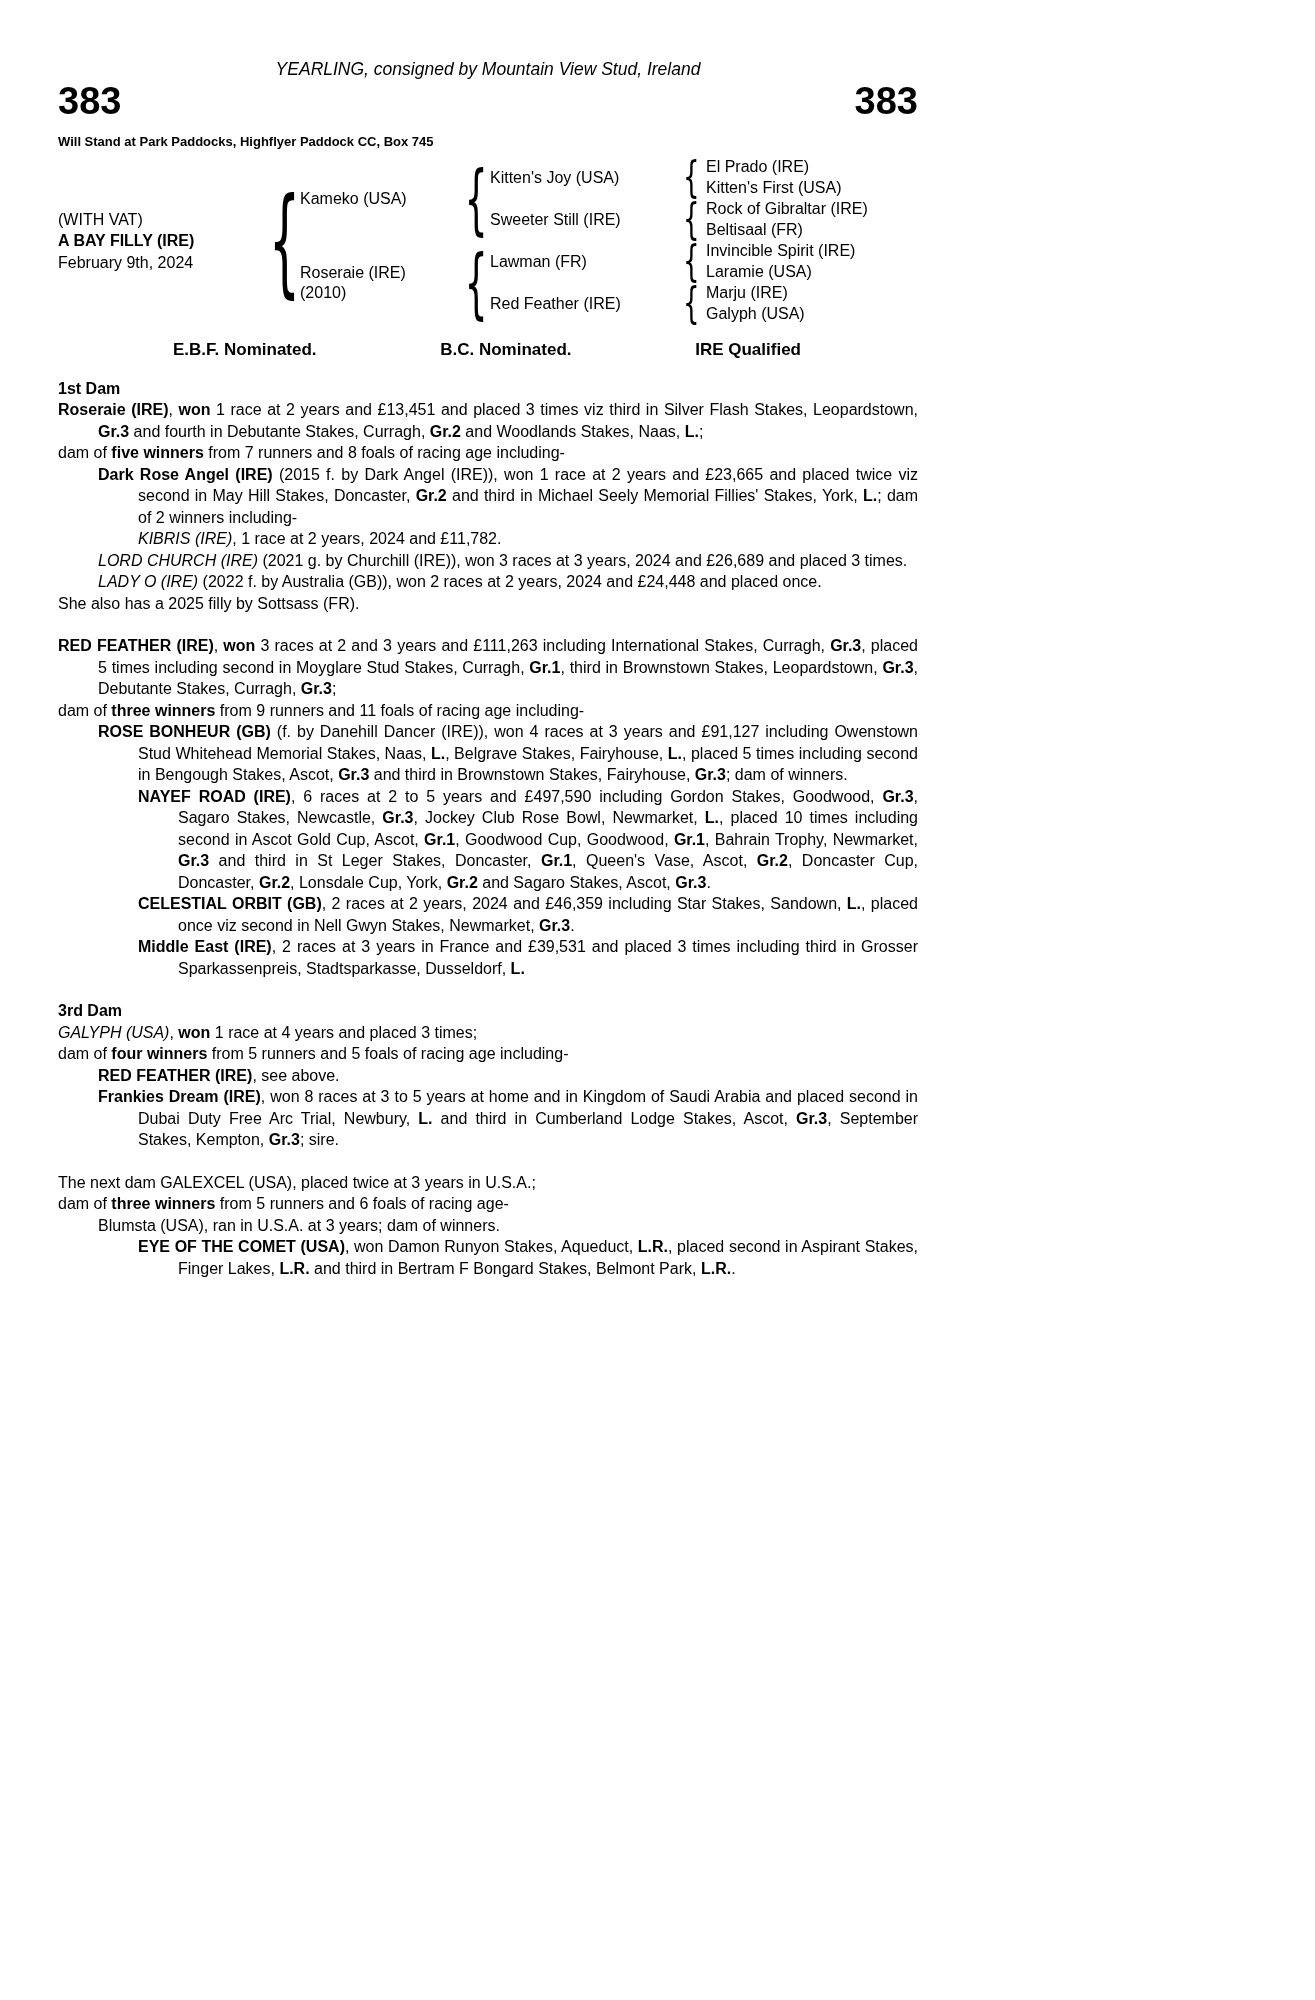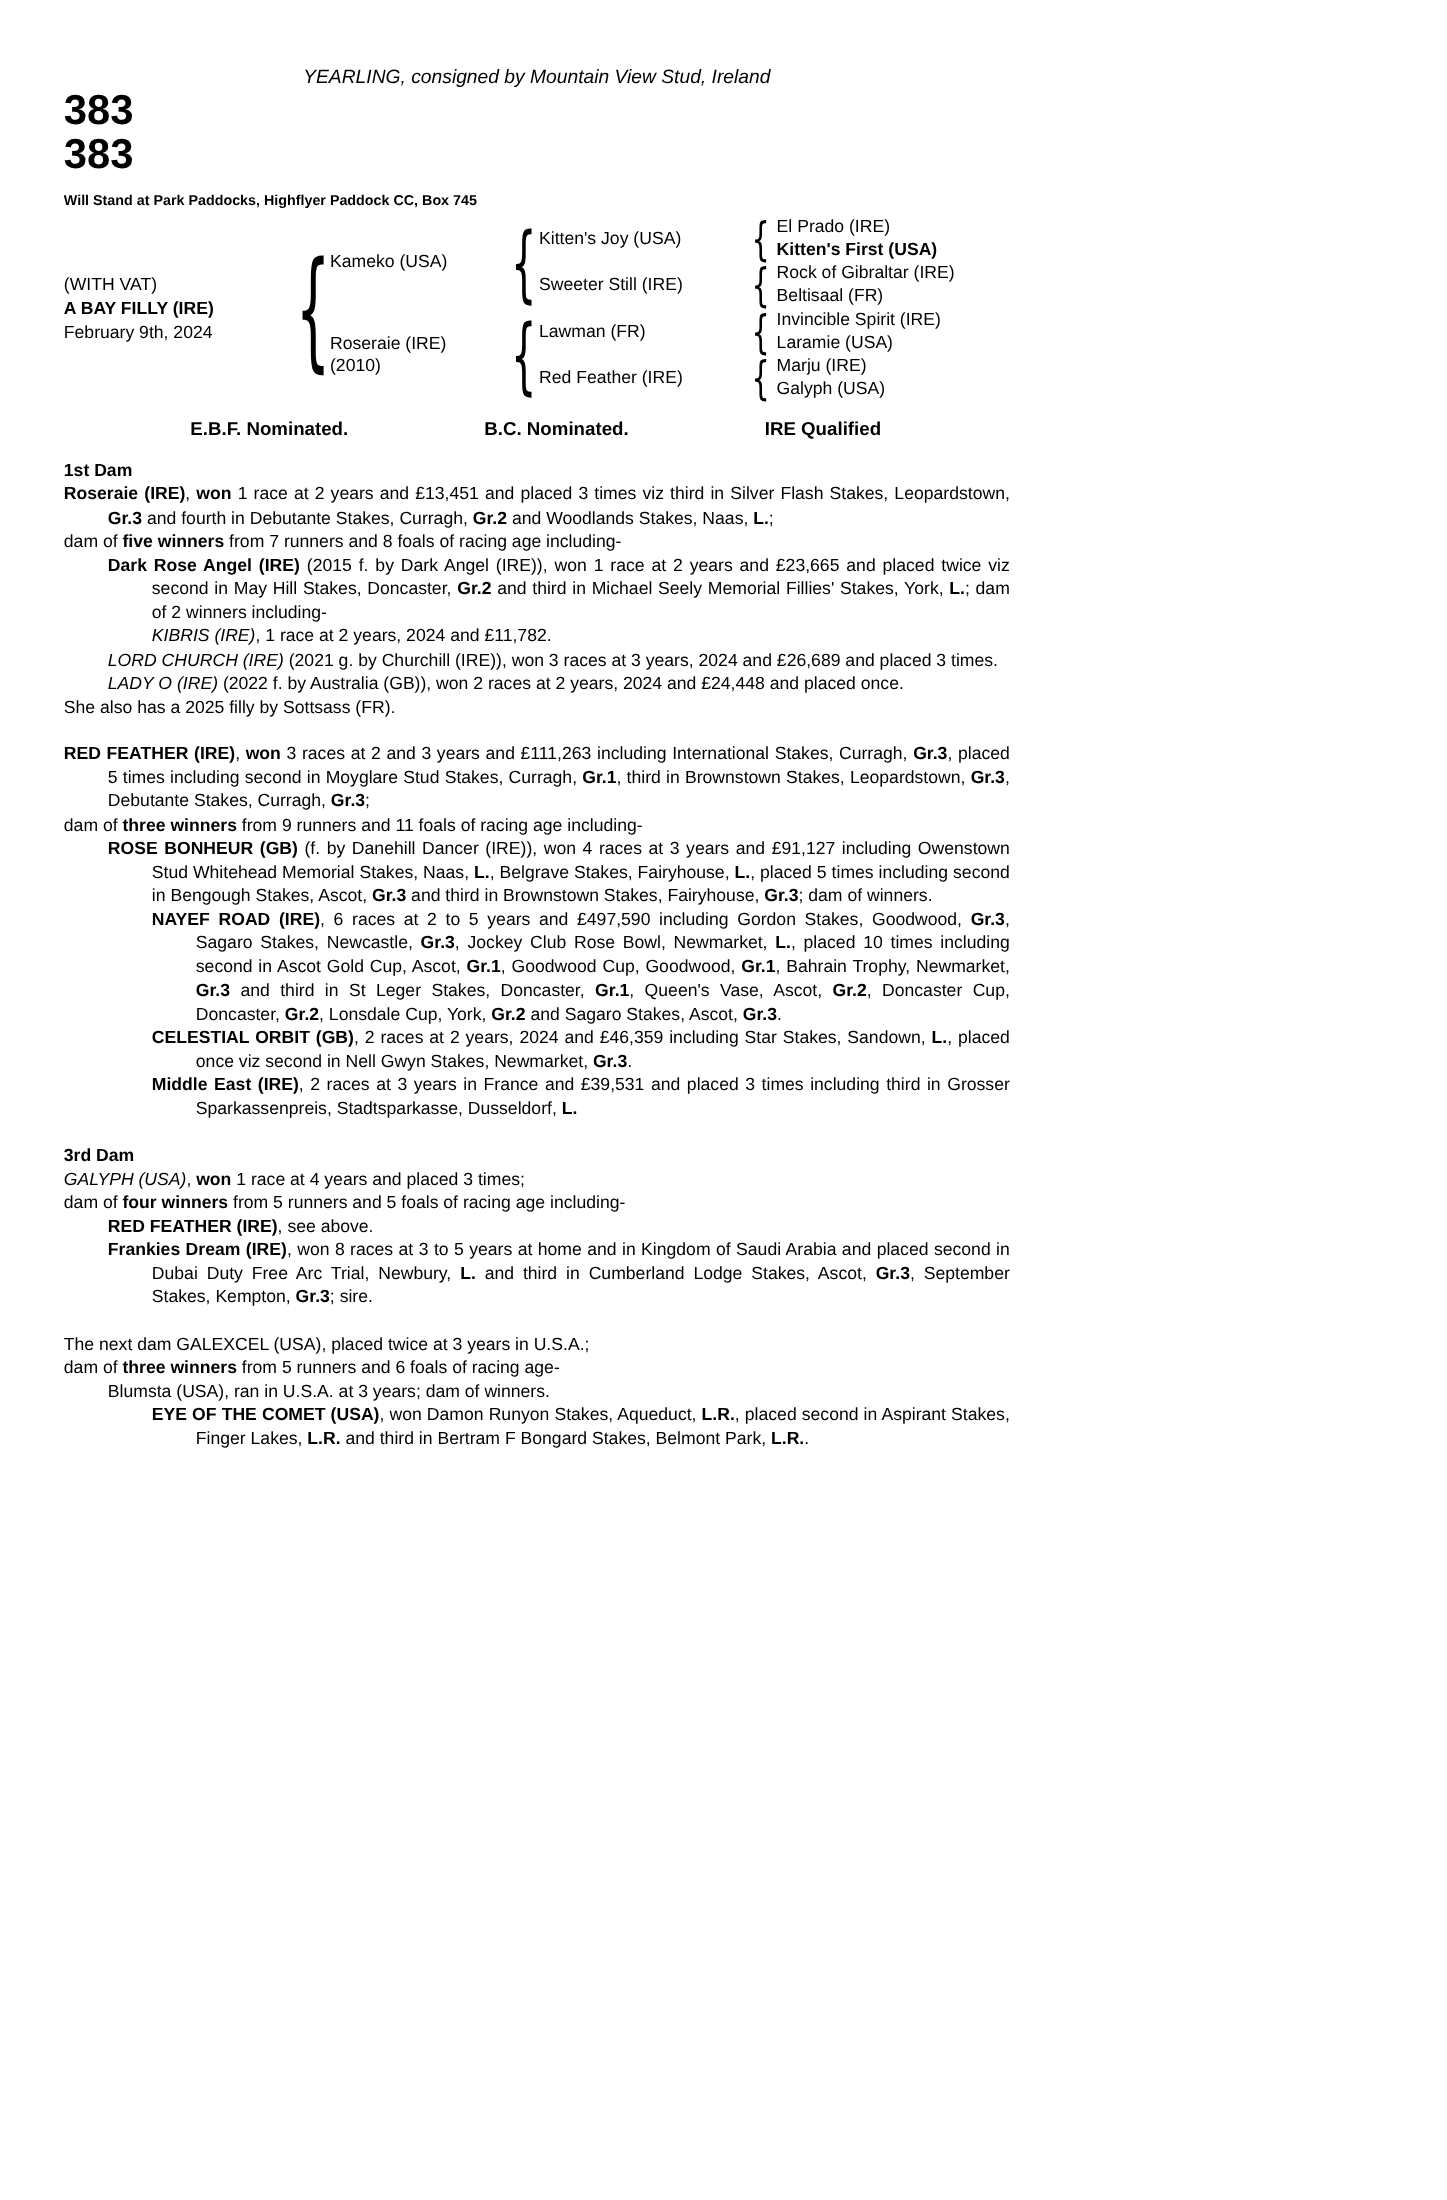--- a/index.html
+++ b/index.html
@@ -24,21 +24,20 @@
     font-size: 17.5px;
     line-height: 22px;
   }
   .lot-row {
     display: flex;
     justify-content: space-between;
     font-size: 38px;
     font-weight: bold;
     line-height: 1.05;
     margin-top: 2px;
-    flex-direction: column;
   }
   .stand-line {
     font-weight: bold;
     font-size: 13px;
     margin-top: 9px;
     line-height: 22px;
   }
 
   
   .pedigree {
@@ -122,21 +121,21 @@
       </div>
       <div class="brace brace-4" style="grid-column:4; grid-row:5/9;">
           <span>{</span>
         </div>
 
       <div class="ped-cell" style="grid-column:5; grid-row:1/3;">Kitten's Joy (USA)</div>
       <div class="brace brace-2" style="grid-column:6; grid-row:1/3;">
           <span>{</span>
         </div>
       <div class="ped-cell" style="grid-column:7; grid-row:1;">El Prado (IRE)</div>
-      <div class="ped-cell" style="grid-column:7; grid-row:2;font-weight:bold;">Kitten's First (USA)</div>
+      <div class="ped-cell" style="grid-column:7; grid-row:2;">Kitten's First (USA)</div>
 
       <div class="ped-cell" style="grid-column:5; grid-row:3/5;">Sweeter Still (IRE)</div>
       <div class="brace brace-2" style="grid-column:6; grid-row:3/5;">
           <span>{</span>
         </div>
       <div class="ped-cell" style="grid-column:7; grid-row:3;">Rock of Gibraltar (IRE)</div>
       <div class="ped-cell" style="grid-column:7; grid-row:4;">Beltisaal (FR)</div>
 
       <div class="ped-cell" style="grid-column:5; grid-row:5/7;">Lawman (FR)</div>
       <div class="brace brace-2" style="grid-column:6; grid-row:5/7;">

